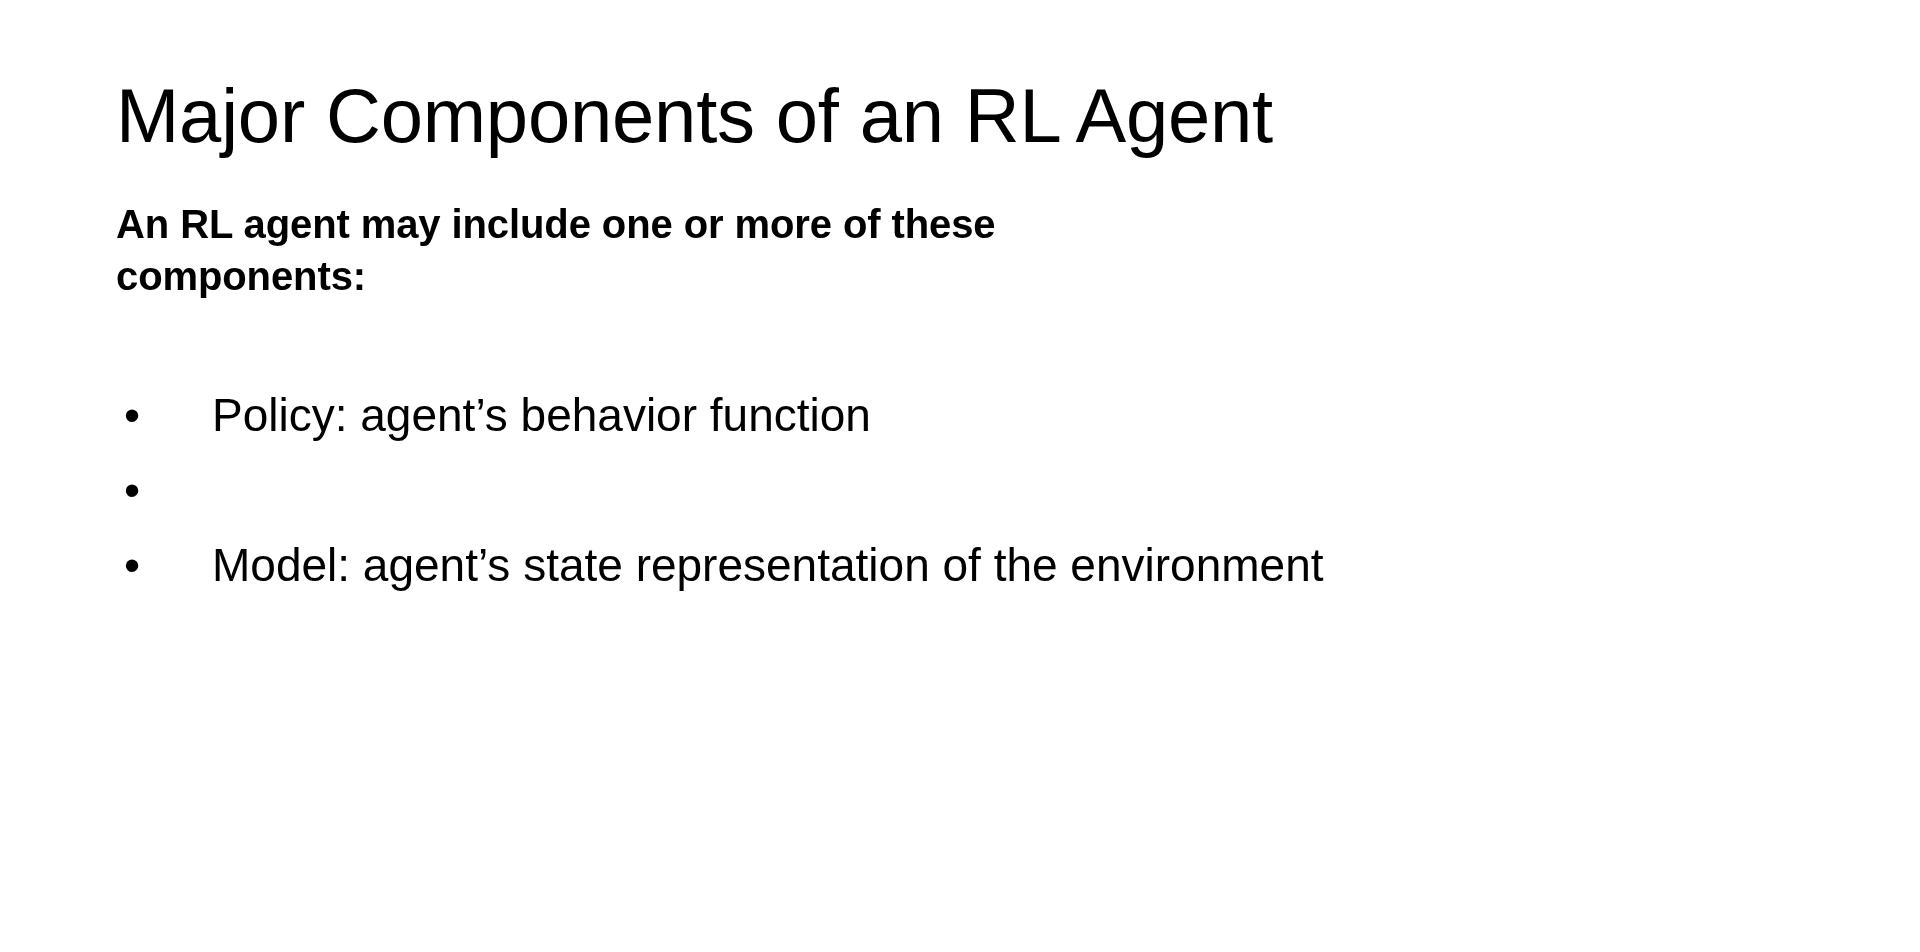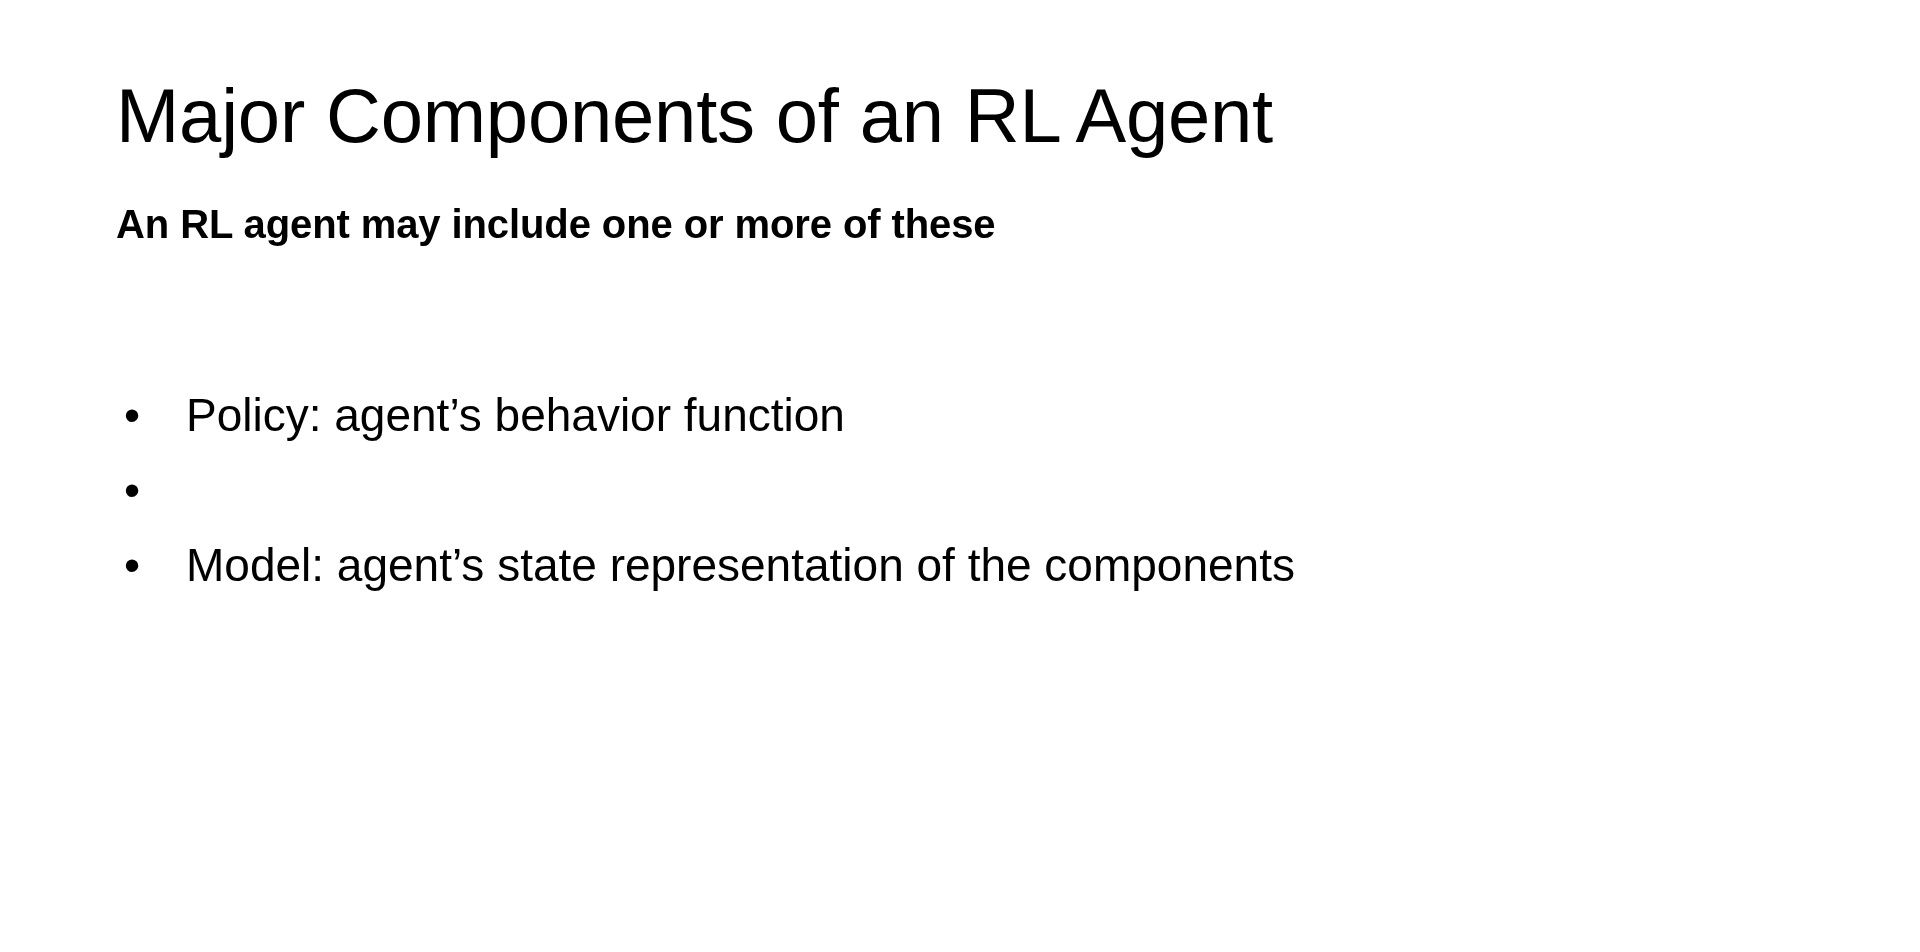--- a/index.html
+++ b/index.html
@@ -81,41 +81,42 @@
     left: 8px;
     top: 0;
     width: 28px;
     text-align: left;
     font-size: 46px;
     line-height: 1.0;
     color: #000000;
   }
   .bullet-text {
     display: inline-block;
-    margin-left: 70px;
+    margin-left: 96px;
   }
 </style>
 </head>
 <body>
 
 <div class="slide">
 
   <h1 class="slide-title">Major Components of an RL Agent</h1>
 
   <div class="intro">
     <span class="intro-line">An RL agent may include one or more of these</span>
+    <span class="intro-line">components:</span>
   </div>
 
   <ul class="bullet-list">
     <li class="bullet-item">
       <span class="bullet-marker">•</span>
       <span class="bullet-text">Policy: agent’s behavior function</span>
     </li>
     <li class="bullet-item">
       <span class="bullet-marker">•</span>
     </li>
     <li class="bullet-item">
       <span class="bullet-marker">•</span>
-      <span class="bullet-text">Model: agent’s state representation of the components</span>
+      <span class="bullet-text">Model: agent’s state representation of the environment</span>
     </li>
   </ul>
 
 </div>
 
 </body></html>

